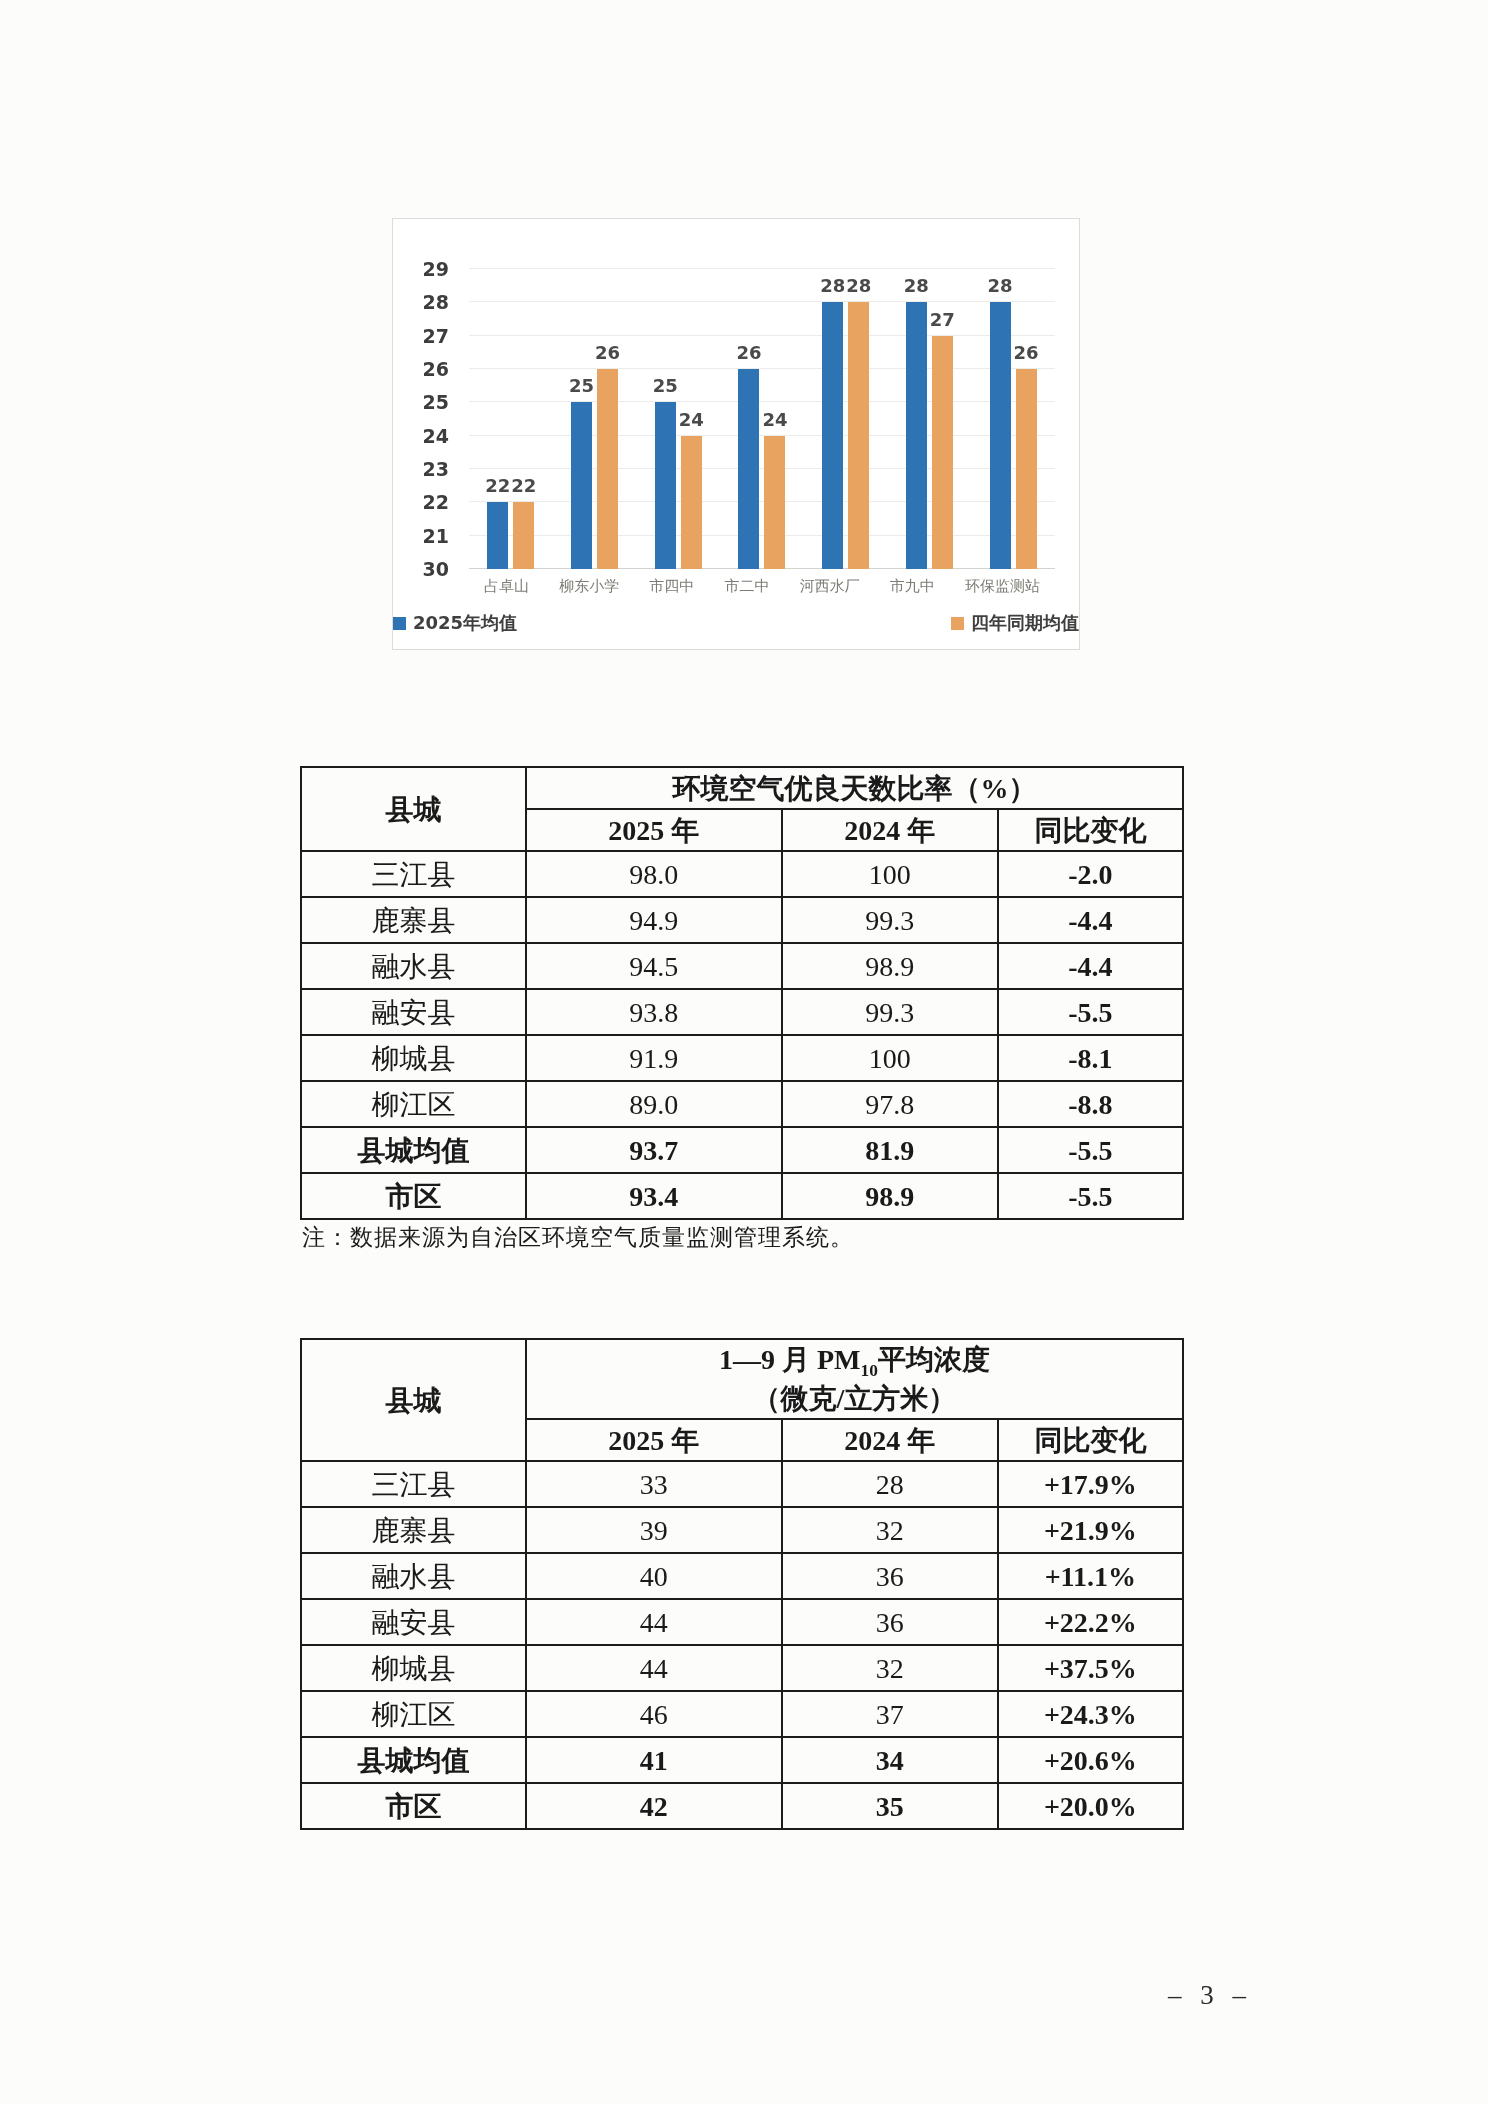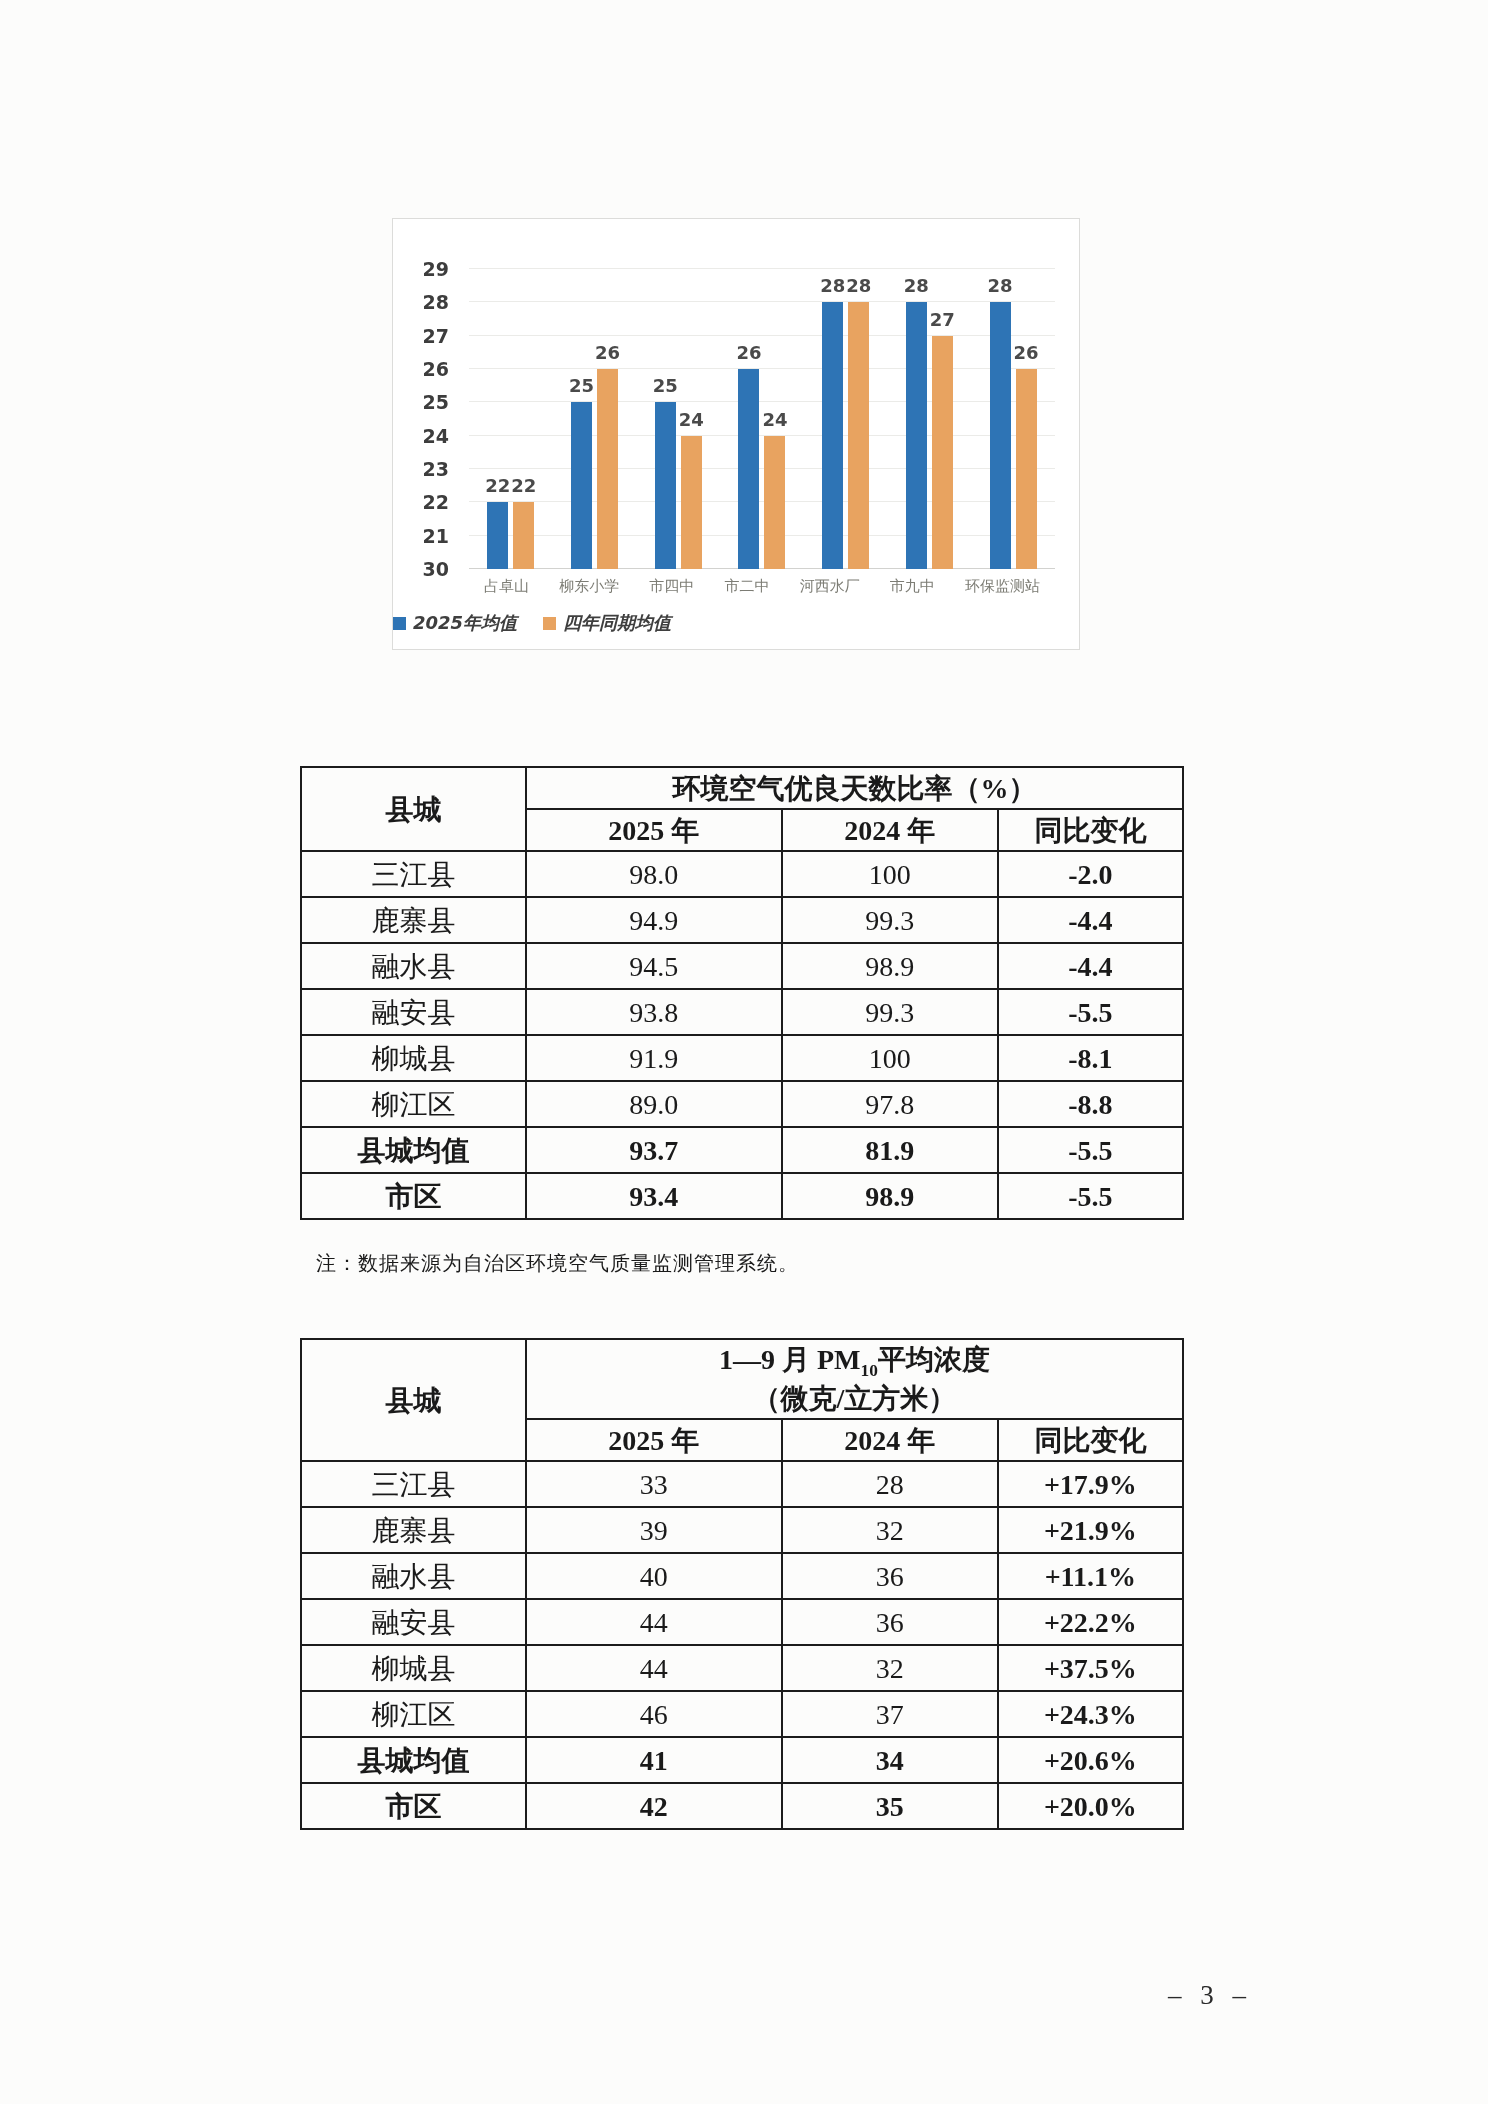--- a/index.html
+++ b/index.html
@@ -41,21 +41,21 @@
     position:absolute;top:-25px;left:50%;transform:translateX(-50%);
     font-size:18px;font-weight:700;color:#4a4a4a;line-height:1;white-space:nowrap;
   }
   .xlabels{
     position:absolute;left:76px;top:358px;width:586px;
     display:flex;justify-content:space-around;
   }
   .xlabel{font-size:15px;color:#7c7c74;white-space:nowrap;}
   .legend{
     position:absolute;left:0;top:392px;width:100%;
-    display:flex;justify-content:flex-start;gap:26px;align-items:center;font-style:italic;
+    display:flex;justify-content:space-between;gap:26px;align-items:center;
   }
   .legend-item{display:flex;align-items:center;gap:7px;}
   .legend-swatch{width:13px;height:13px;display:inline-block;}
   .legend-label{font-size:18px;font-weight:700;color:#3f3f3f;}
   
   .fig-caption{
     position:absolute;left:0;top:650px;width:100%;text-align:center;
     font-size:30px;font-weight:500;letter-spacing:1px;
   }
   .tbl-title{
@@ -84,22 +84,22 @@
   .col-b{width:24.5%;}
   .col-c{width:21%;}
   .hrow1 th{height:40px;}
   .hrow2 th{height:40px;}
   .t5 .hrow1 th{height:78px;}
   table.doc td{height:44px;}
   td.chg{font-weight:700;margin-top:34px;}
   tr.boldrow td{font-weight:700;}
   
   .note{
-    position:absolute;left:316px;
-    font-size:20px;letter-spacing:1px;margin-top:28px;
+    position:absolute;left:302px;
+    font-size:23px;letter-spacing:1px;
   }
   .note1{top:1222px;}
   .note2{top:1830px;}
   .pagenum{
     position:absolute;left:1168px;top:1980px;
     font-size:27px;color:#2a2a2a;letter-spacing:6px;
   }
 </style>
 </head>
 <body>

